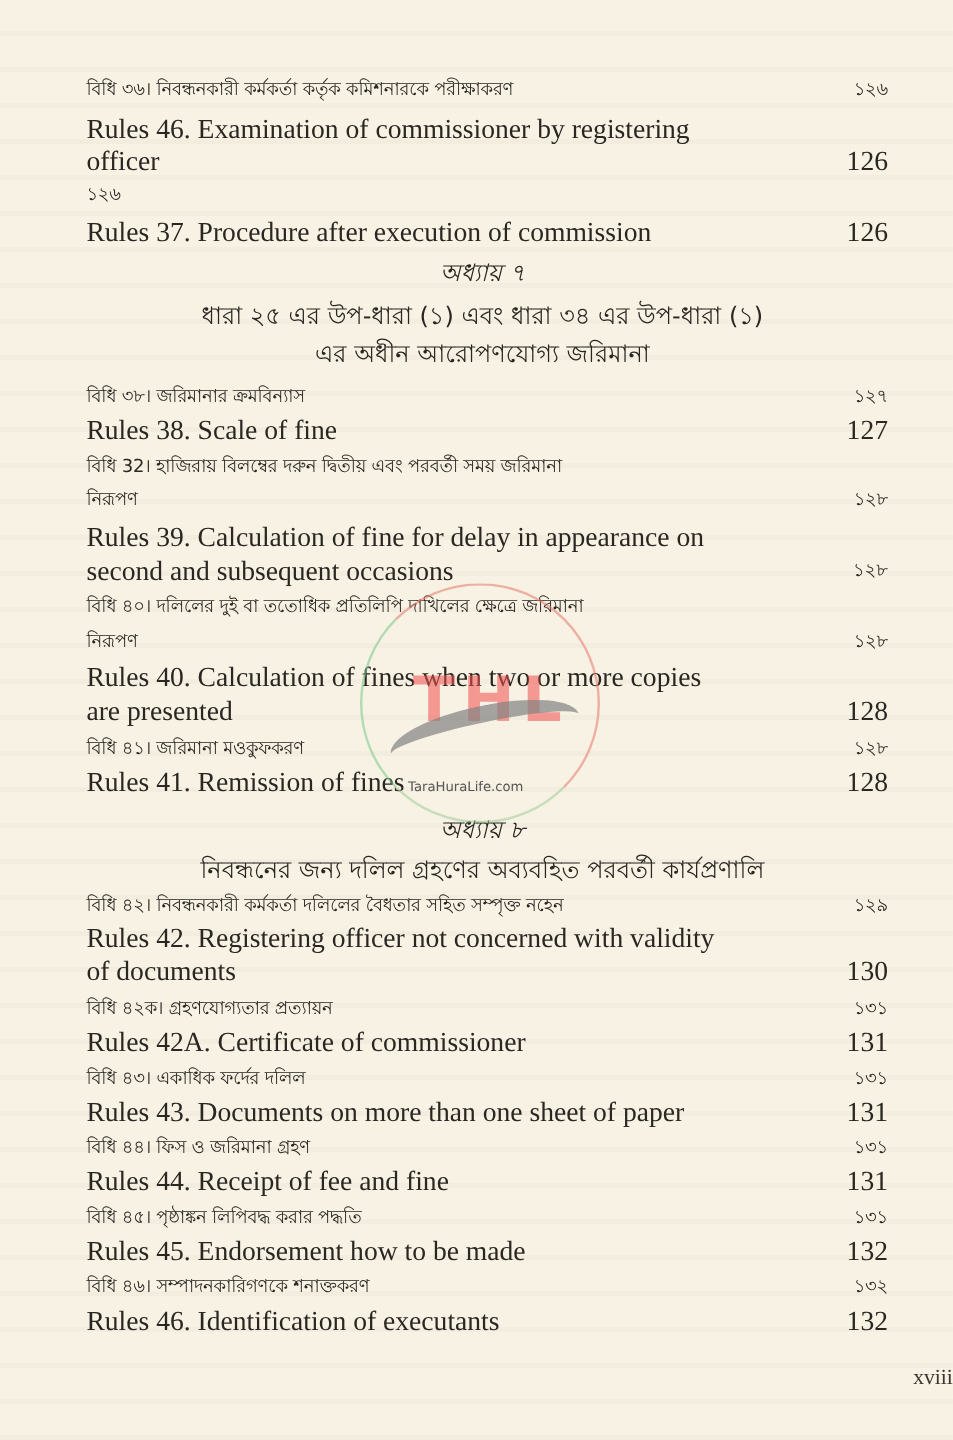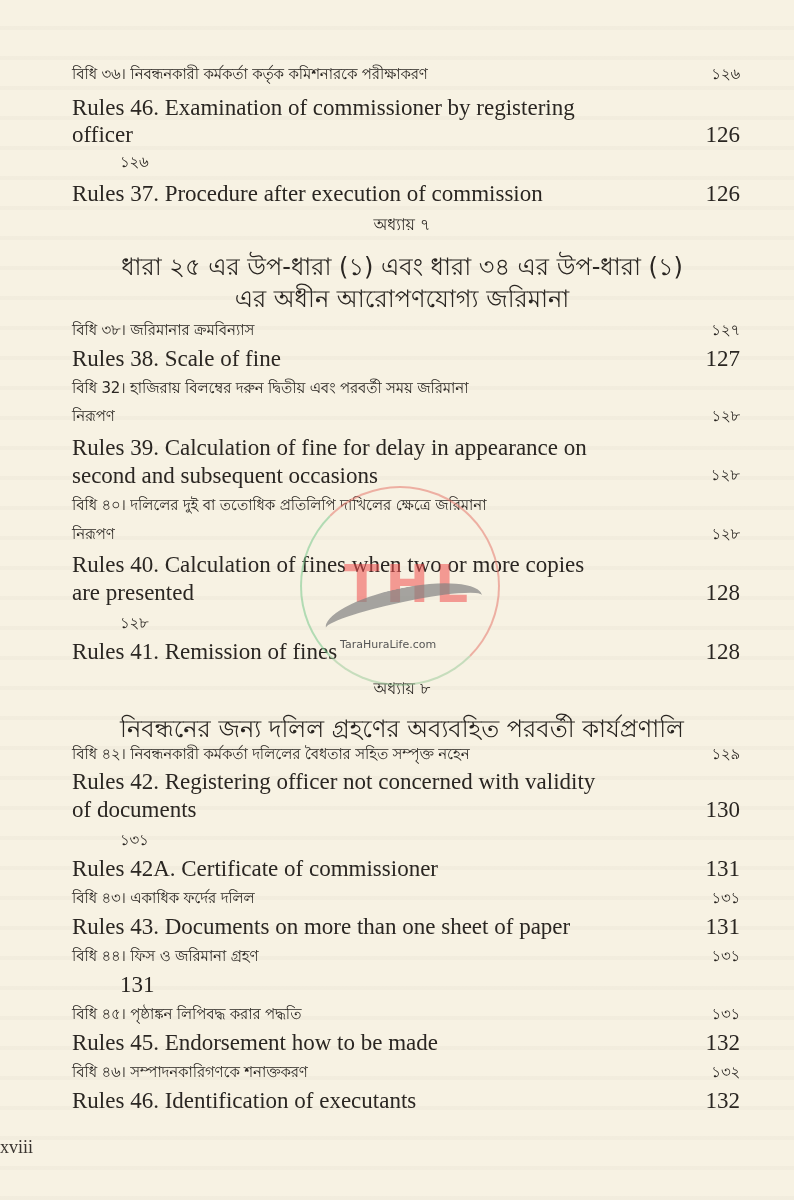--- a/index.html
+++ b/index.html
@@ -2,33 +2,33 @@
 <html><head>
 <meta charset="utf-8">
 <style>
   html,body{margin:0;padding:0;}
   body{width:794px;height:1200px;background:#f7f2e3;position:relative;overflow:hidden;
        font-family:"Liberation Serif","DejaVu Serif",serif;color:#2a2622;}
   .page{position:absolute;left:68px;top:0;width:668px;}
   .row{position:absolute;left:4px;width:668px;display:flex;justify-content:space-between;align-items:flex-end;}
   .bn{font-family:"DejaVu Sans",sans-serif;font-size:15px;letter-spacing:-0.2px;}
   .en{font-size:23px;line-height:27px;}
-  .pg{text-align:right;margin-left:48px;}
+  .pg{text-align:right;}
   .bn .pg{font-size:15px;}
   .center{position:absolute;left:0;width:668px;text-align:center;font-family:"DejaVu Sans",sans-serif;}
-  .ch{font-size:16px;}
-  .ct{font-size:24px;}
+  .ch{font-size:20px;font-style:italic;}
+  .ct{font-size:20px;}
   .bleed{position:absolute;inset:0;background:repeating-linear-gradient(180deg,rgba(0,0,0,0) 0 26px,rgba(120,110,95,0.04) 26px 30px);pointer-events:none;}
-  .folio{position:absolute;left:0;width:794px;top:1137px;text-align:left;font-size:18px;color:#3a3530;}
+  .folio{position:absolute;left:0;width:794px;top:1137px;text-align:right;font-size:18px;color:#3a3530;}
   .wm{position:absolute;left:300px;top:486px;width:196px;height:196px;border-radius:50%;
       border:2px solid rgba(230,120,110,0.55);border-left-color:rgba(120,200,140,0.55);border-bottom-color:rgba(150,200,150,0.5);
       pointer-events:none;}
   .wm .t{position:absolute;left:42px;top:66px;font:bold 52px "DejaVu Sans",sans-serif;color:rgba(240,80,80,0.55);letter-spacing:6px;}
   .wm .swoosh{position:absolute;left:22px;top:100px;width:160px;height:34px;border-top:14px solid rgba(130,130,130,0.7);border-radius:100% 100% 0 0;transform:rotate(-12deg);}
-  .wm .url{position:absolute;left:38px;top:150px;font:11px "DejaVu Sans",sans-serif;color:#555;}
+  .wm .url{position:absolute;left:38px;top:161px;font:11px "DejaVu Sans",sans-serif;color:#555;}
 </style>
 </head>
 <body>
 
 <div class="bleed"></div>
 
 <div class="page">
 
   <div class="row bn" style="top:62px">
     <span>বিধি ৩৬। নিবন্ধনকারী কর্মকর্তা কর্তৃক কমিশনারকে পরীক্ষাকরণ</span>
@@ -87,20 +87,21 @@
   </div>
   <div class="row en" style="top:551px">
     <span>Rules 40. Calculation of fines when two or more copies</span>
   </div>
   <div class="row en" style="top:579px">
     <span>are presented</span>
     <span class="pg">128</span>
   </div>
 
   <div class="row bn" style="top:611px">
+    <span>বিধি ৪১। জরিমানা মওকুফকরণ</span>
     <span class="pg">১২৮</span>
   </div>
   <div class="row en" style="top:638px">
     <span>Rules 41. Remission of fines</span>
     <span class="pg">128</span>
   </div>
 
   <div class="center ch" style="top:676px">অধ্যায় ৮</div>
   <div class="center ct" style="top:710px">নিবন্ধনের জন্য দলিল গ্রহণের অব্যবহিত পরবর্তী কার্যপ্রণালি</div>
 
@@ -110,20 +111,21 @@
   </div>
   <div class="row en" style="top:768px">
     <span>Rules 42. Registering officer not concerned with validity</span>
   </div>
   <div class="row en" style="top:796px">
     <span>of documents</span>
     <span class="pg">130</span>
   </div>
 
   <div class="row bn" style="top:828px">
+    <span>বিধি ৪২ক। গ্রহণযোগ্যতার প্রত্যায়ন</span>
     <span class="pg">১৩১</span>
   </div>
   <div class="row en" style="top:855px">
     <span>Rules 42A. Certificate of commissioner</span>
     <span class="pg">131</span>
   </div>
 
   <div class="row bn" style="top:886px">
     <span>বিধি ৪৩। একাধিক ফর্দের দলিল</span>
     <span class="pg">১৩১</span>
@@ -131,20 +133,21 @@
   <div class="row en" style="top:913px">
     <span>Rules 43. Documents on more than one sheet of paper</span>
     <span class="pg">131</span>
   </div>
 
   <div class="row bn" style="top:944px">
     <span>বিধি ৪৪। ফিস ও জরিমানা গ্রহণ</span>
     <span class="pg">১৩১</span>
   </div>
   <div class="row en" style="top:971px">
+    <span>Rules 44. Receipt of fee and fine</span>
     <span class="pg">131</span>
   </div>
 
   <div class="row bn" style="top:1002px">
     <span>বিধি ৪৫। পৃষ্ঠাঙ্কন লিপিবদ্ধ করার পদ্ধতি</span>
     <span class="pg">১৩১</span>
   </div>
   <div class="row en" style="top:1029px">
     <span>Rules 45. Endorsement how to be made</span>
     <span class="pg">132</span>

